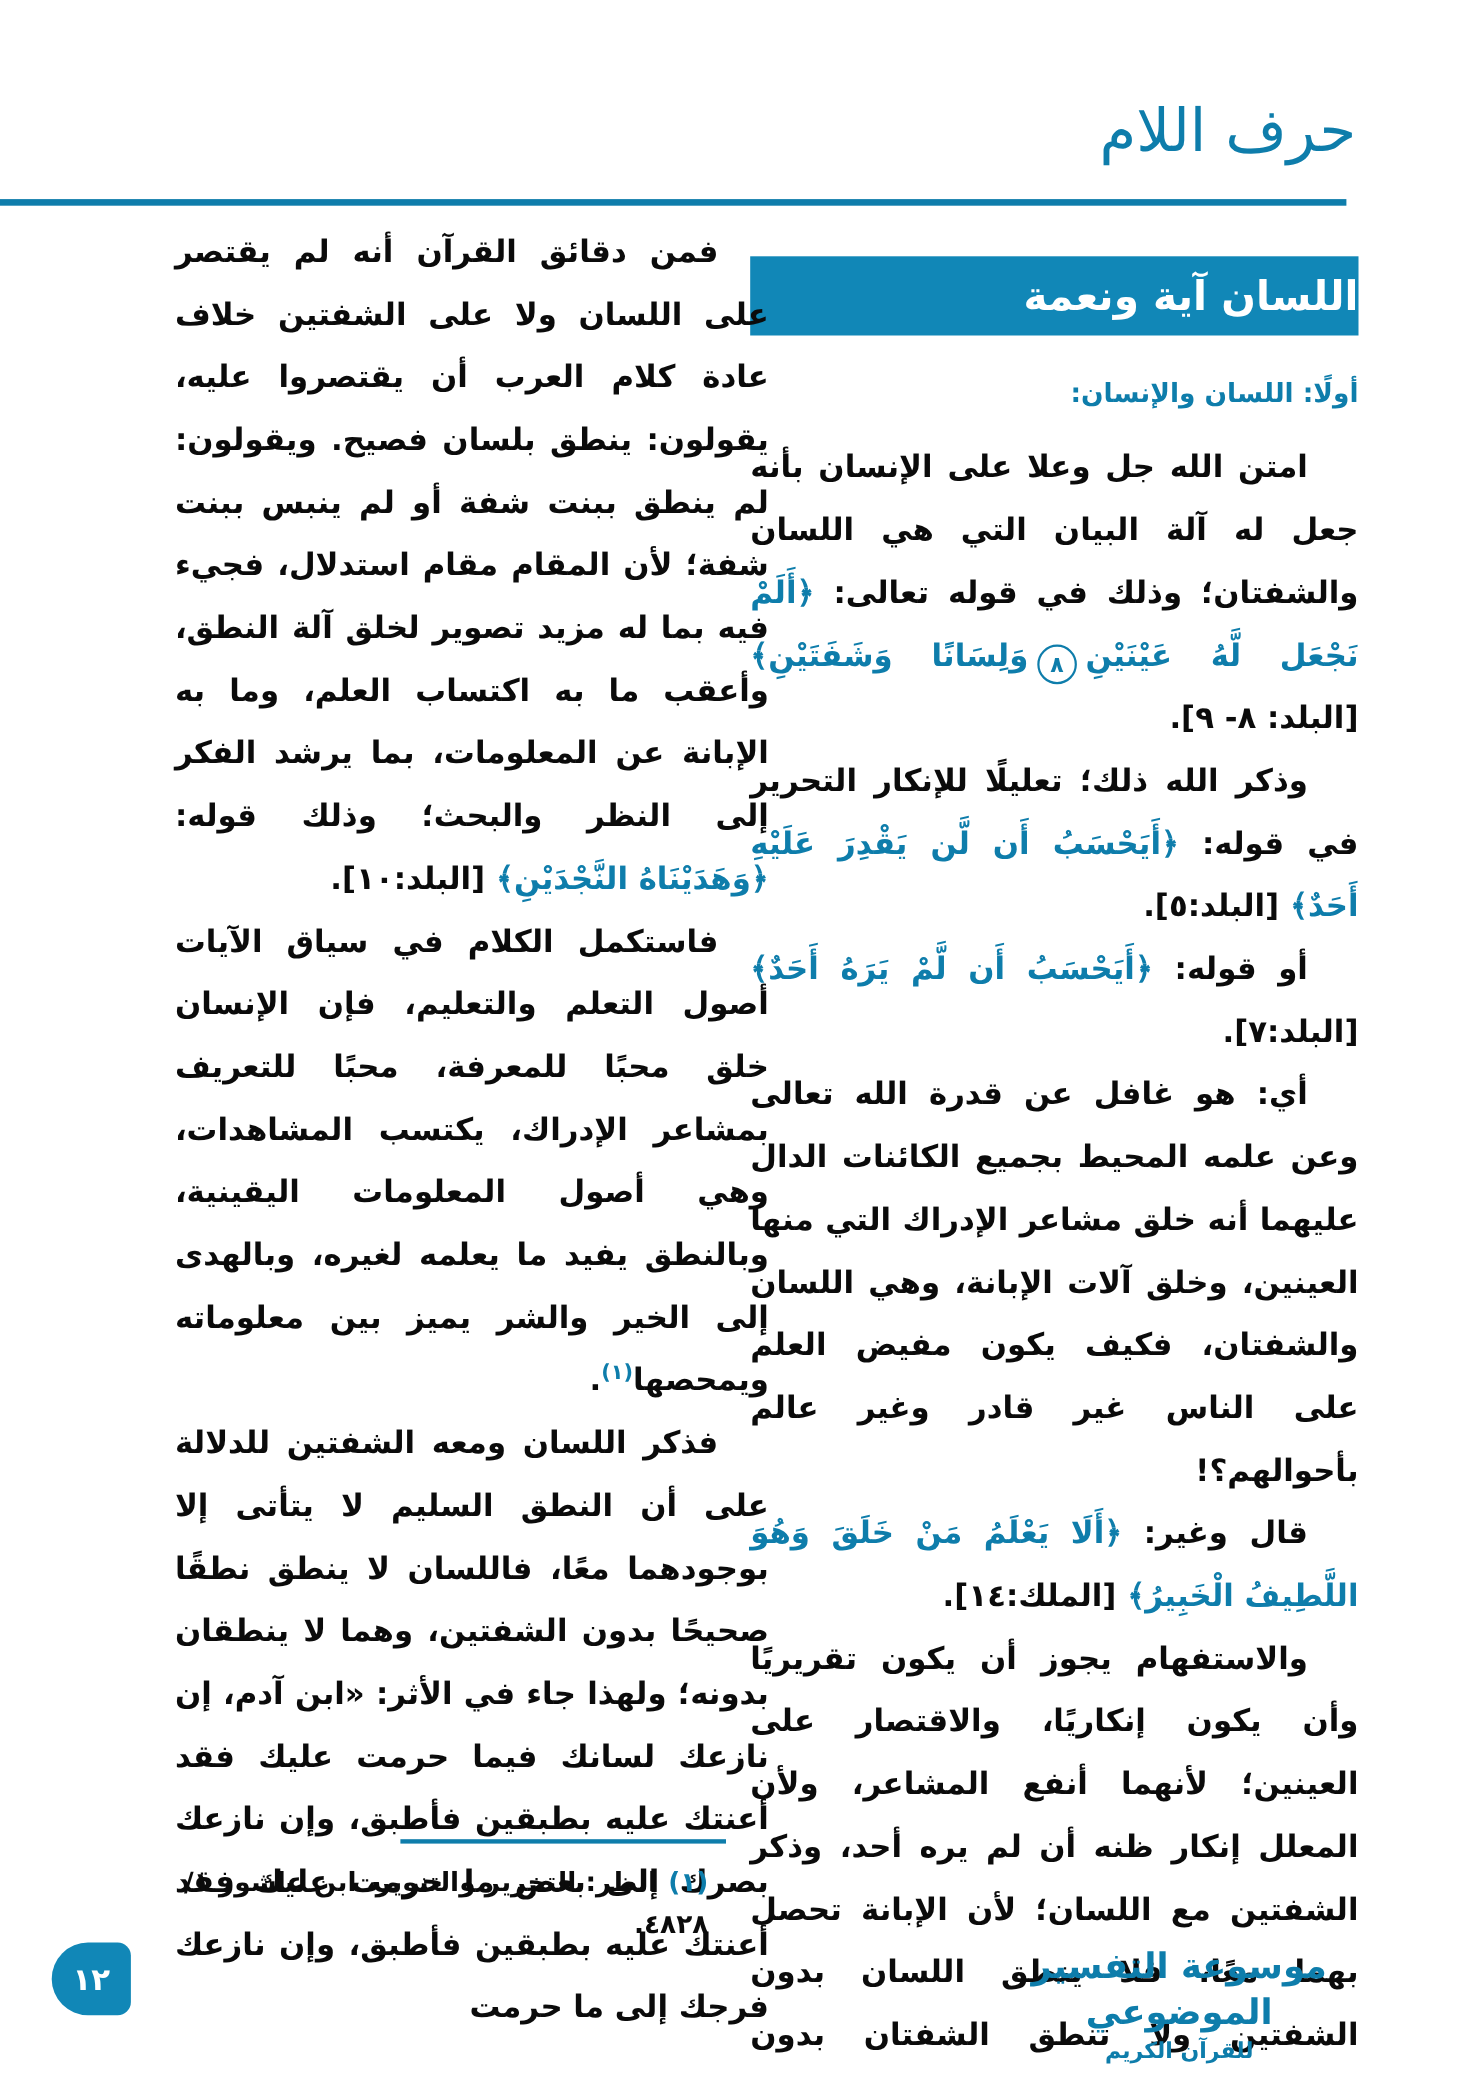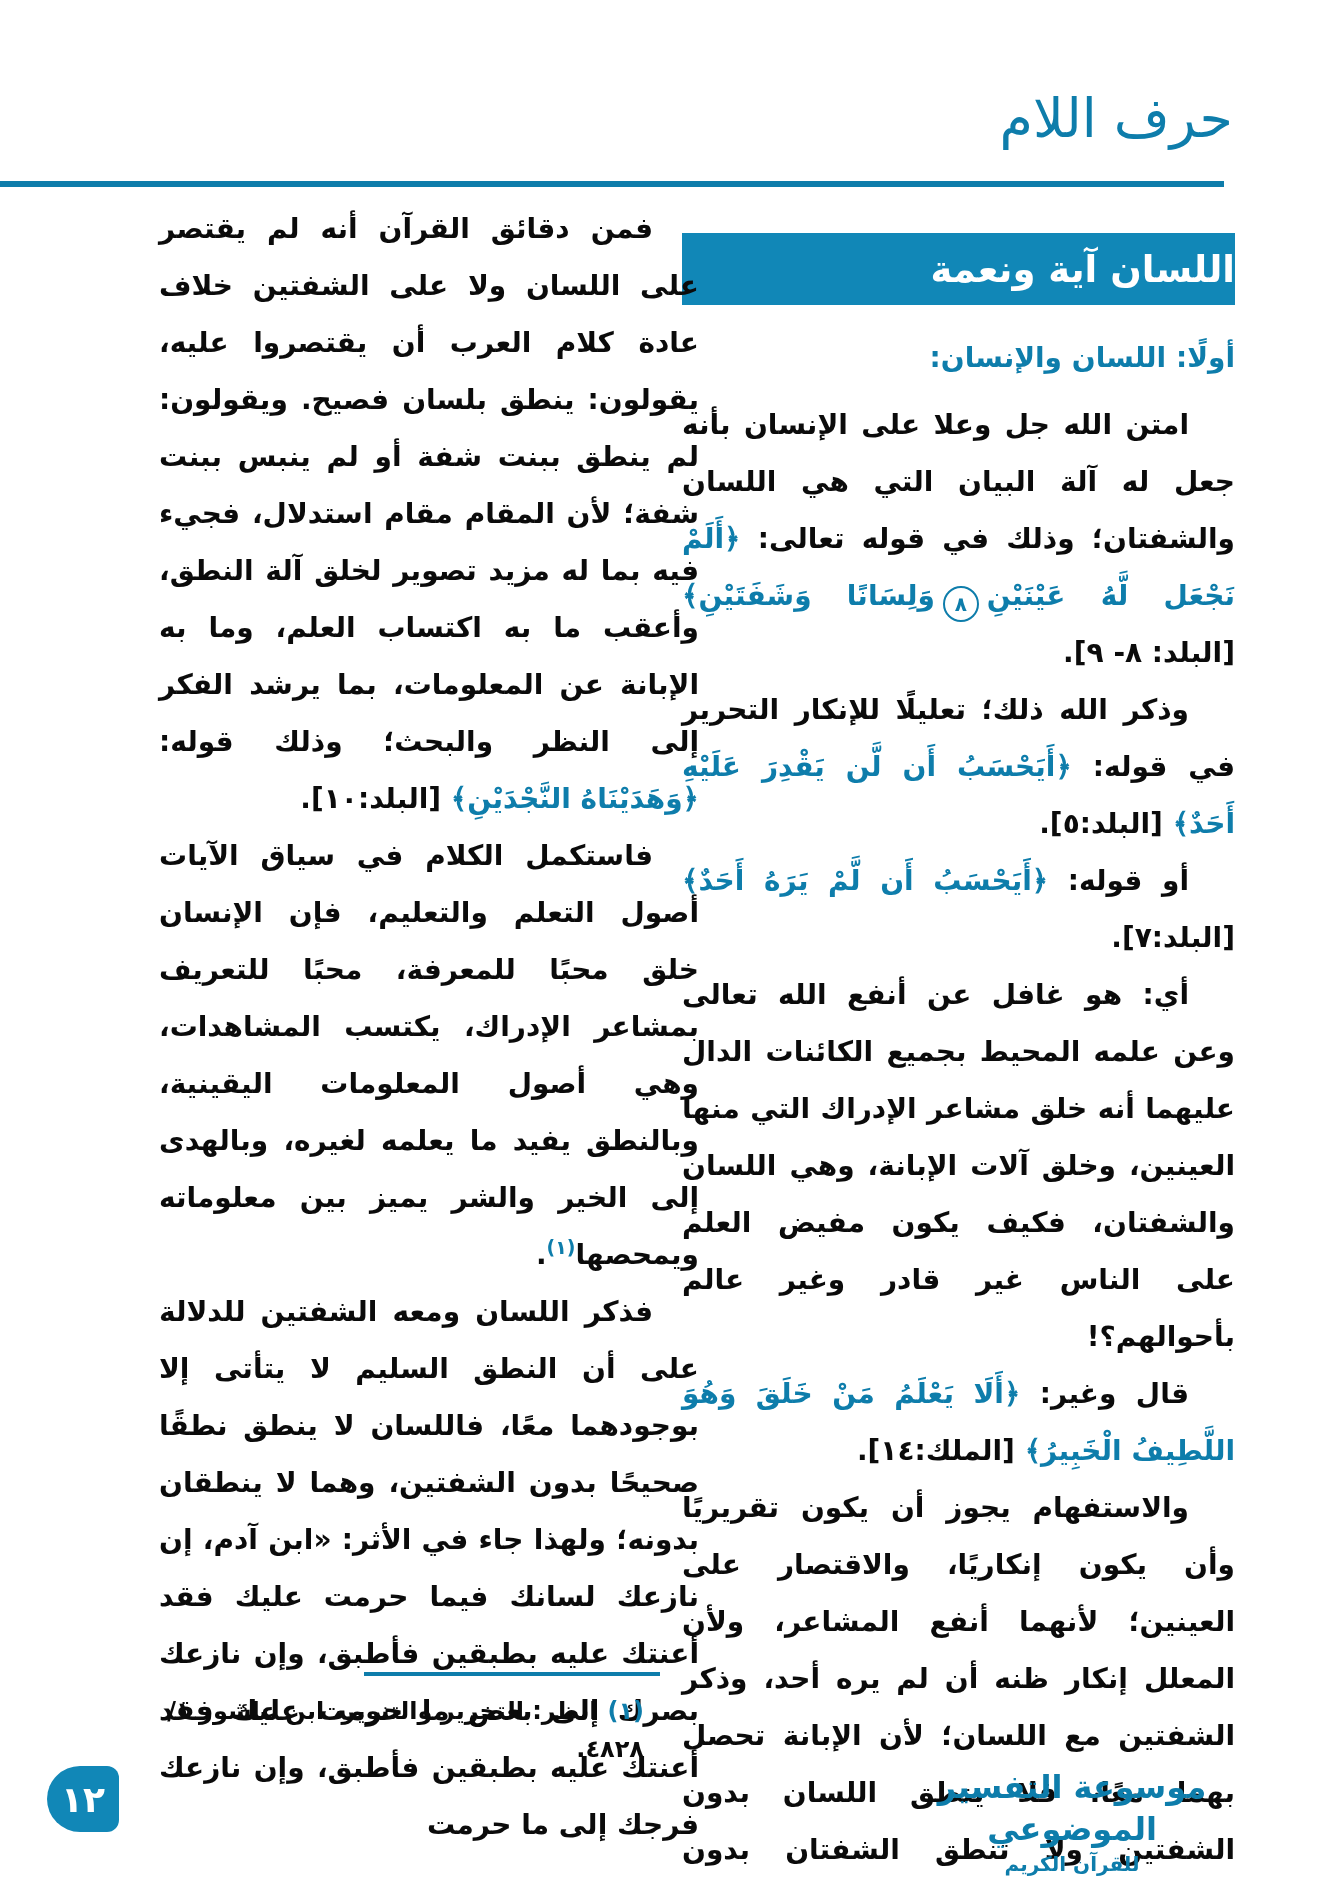--- a/index.html
+++ b/index.html
@@ -63,21 +63,21 @@
   .section-box{
     height:72px;
     background:var(--box_bg);
     display:flex;align-items:center;justify-content:flex-start;
     color:#fff;
     font-size:37px;font-weight:bold;
     margin-bottom:6px;
   }
   .sub-heading{
     color:var(--accent);
-    font-size:28px;font-weight:bold;
+    font-size:24px;font-weight:bold;
     margin:24px 0 10px 0;
     line-height:57px;
   }
   .fn-sup{
     color:var(--accent);
     font-size:19px;
     vertical-align:super;
     line-height:0;
     font-weight:bold;
   }
@@ -95,21 +95,21 @@
     text-align:center;color:var(--accent);font-weight:bold;
   }
   .logo-line1{display:block;font-size:32px;line-height:42px;letter-spacing:-1px;}
   .logo-line2{display:block;font-size:20px;line-height:28px;}
   .page-badge{
     position:absolute;top:1766px;left:47px;
     width:72px;height:66px;
     background:var(--box_bg);
     border-radius:33px 12px 12px 33px;
     display:flex;align-items:center;justify-content:center;
-    color:#fff;font-size:36px;font-weight:bold;text-align:center;
+    color:#fff;font-size:28px;font-weight:bold;text-align:center;
   }
 </style>
 </head>
 <body>
 
 <div class="page">
 
   <div class="chapter-title">حرف اللام</div>
   <div class="header-rule"></div>
 
@@ -118,21 +118,21 @@
       <span>اللسان آية ونعمة</span>
     </div>
     <div class="sub-heading">أولًا: اللسان والإنسان:</div>
 
     <p class="para"><span>امتن الله جل وعلا على الإنسان بأنه جعل له آلة البيان التي هي اللسان والشفتان؛ وذلك في قوله تعالى: </span><span class="verse">﴿أَلَمْ نَجْعَل لَّهُ عَيْنَيْنِ</span><span class="ayah-num">٨</span><span class="verse">وَلِسَانًا وَشَفَتَيْنِ﴾</span><span class="verse-ref"> [البلد: ٨- ٩].</span></p>
 
     <p class="para"><span>وذكر الله ذلك؛ تعليلًا للإنكار التحرير في قوله: </span><span class="verse">﴿أَيَحْسَبُ أَن لَّن يَقْدِرَ عَلَيْهِ أَحَدٌ﴾</span><span class="verse-ref"> [البلد:٥].</span></p>
 
     <p class="para"><span>أو قوله: </span><span class="verse">﴿أَيَحْسَبُ أَن لَّمْ يَرَهُ أَحَدٌ﴾</span><span class="verse-ref"> [البلد:٧].</span></p>
 
-    <p class="para">أي: هو غافل عن أنفع الله تعالى وعن علمه المحيط بجميع الكائنات الدال عليهما أنه خلق مشاعر الإدراك التي منها العينين، وخلق آلات الإبانة، وهي اللسان والشفتان، فكيف يكون مفيض العلم على الناس غير قادر وغير عالم بأحوالهم؟!</p>
+    <p class="para">أي: هو غافل عن قدرة الله تعالى وعن علمه المحيط بجميع الكائنات الدال عليهما أنه خلق مشاعر الإدراك التي منها العينين، وخلق آلات الإبانة، وهي اللسان والشفتان، فكيف يكون مفيض العلم على الناس غير قادر وغير عالم بأحوالهم؟!</p>
 
     <p class="para"><span>قال وغير: </span><span class="verse">﴿أَلَا يَعْلَمُ مَنْ خَلَقَ وَهُوَ اللَّطِيفُ الْخَبِيرُ﴾</span><span class="verse-ref"> [الملك:١٤].</span></p>
 
     <p class="para">والاستفهام يجوز أن يكون تقريريًا وأن يكون إنكاريًا، والاقتصار على العينين؛ لأنهما أنفع المشاعر، ولأن المعلل إنكار ظنه أن لم يره أحد، وذكر الشفتين مع اللسان؛ لأن الإبانة تحصل بهما معًا، فلا ينطق اللسان بدون الشفتين ولا تنطق الشفتان بدون اللسان.</p>
   </div>
 
   <div class="col-left">
     <p class="para"><span>فمن دقائق القرآن أنه لم يقتصر على اللسان ولا على الشفتين خلاف عادة كلام العرب أن يقتصروا عليه، يقولون: ينطق بلسان فصيح. ويقولون: لم ينطق ببنت شفة أو لم ينبس ببنت شفة؛ لأن المقام مقام استدلال، فجيء فيه بما له مزيد تصوير لخلق آلة النطق، وأعقب ما به اكتساب العلم، وما به الإبانة عن المعلومات، بما يرشد الفكر إلى النظر والبحث؛ وذلك قوله: </span><span class="verse">﴿وَهَدَيْنَاهُ النَّجْدَيْنِ﴾</span><span class="verse-ref"> [البلد:١٠].</span></p>
 
     <p class="para"><span>فاستكمل الكلام في سياق الآيات أصول التعلم والتعليم، فإن الإنسان خلق محبًا للمعرفة، محبًا للتعريف بمشاعر الإدراك، يكتسب المشاهدات، وهي أصول المعلومات اليقينية، وبالنطق يفيد ما يعلمه لغيره، وبالهدى إلى الخير والشر يميز بين معلوماته ويمحصها</span><span class="fn-sup">(١)</span><span>.</span></p>

